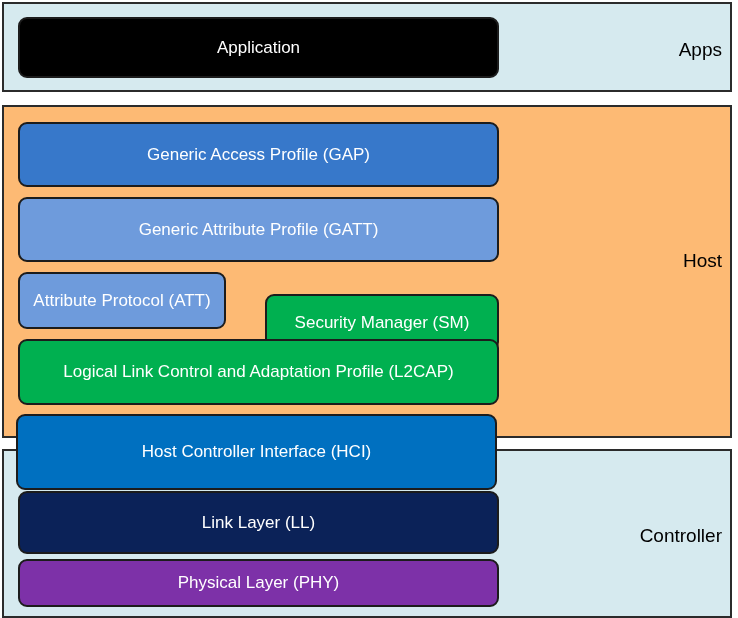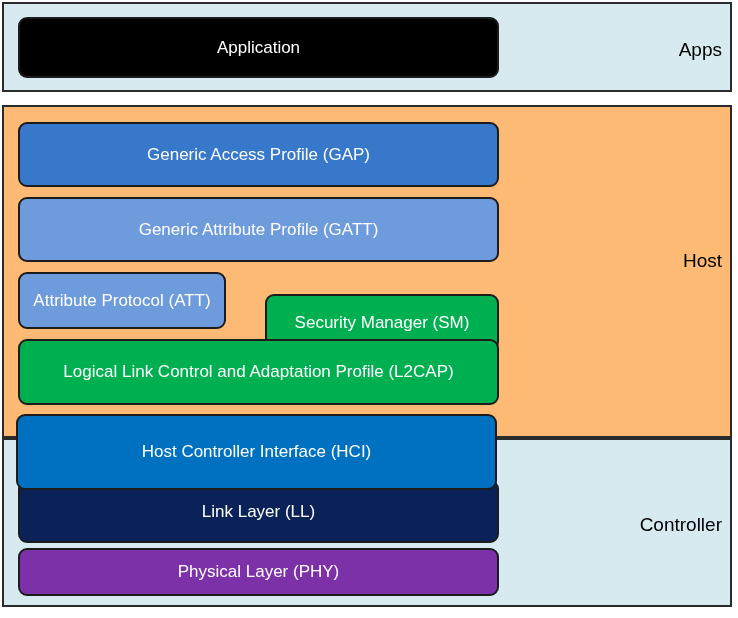--- a/index.html
+++ b/index.html
@@ -24,21 +24,21 @@
   .section {
     position: absolute;
     left: 2px;
     width: 730px;
     background: #d6eaef;
     border: 2px solid #2b2b2b;
     box-sizing: border-box;
   }
   #section-apps       { top: 2px;   height: 90px;  }
   #section-host       { top: 105px; height: 333px; }
-  #section-controller { top: 438px; height: 169px; text-decoration: underline; }
+  #section-controller { top: 449px; height: 169px; text-decoration: underline; }
 
   
   .section-label {
     position: absolute;
     right: 8px;
     font-size: 19px;
     color: #000000;
     line-height: 1;
     white-space: nowrap;
   }

